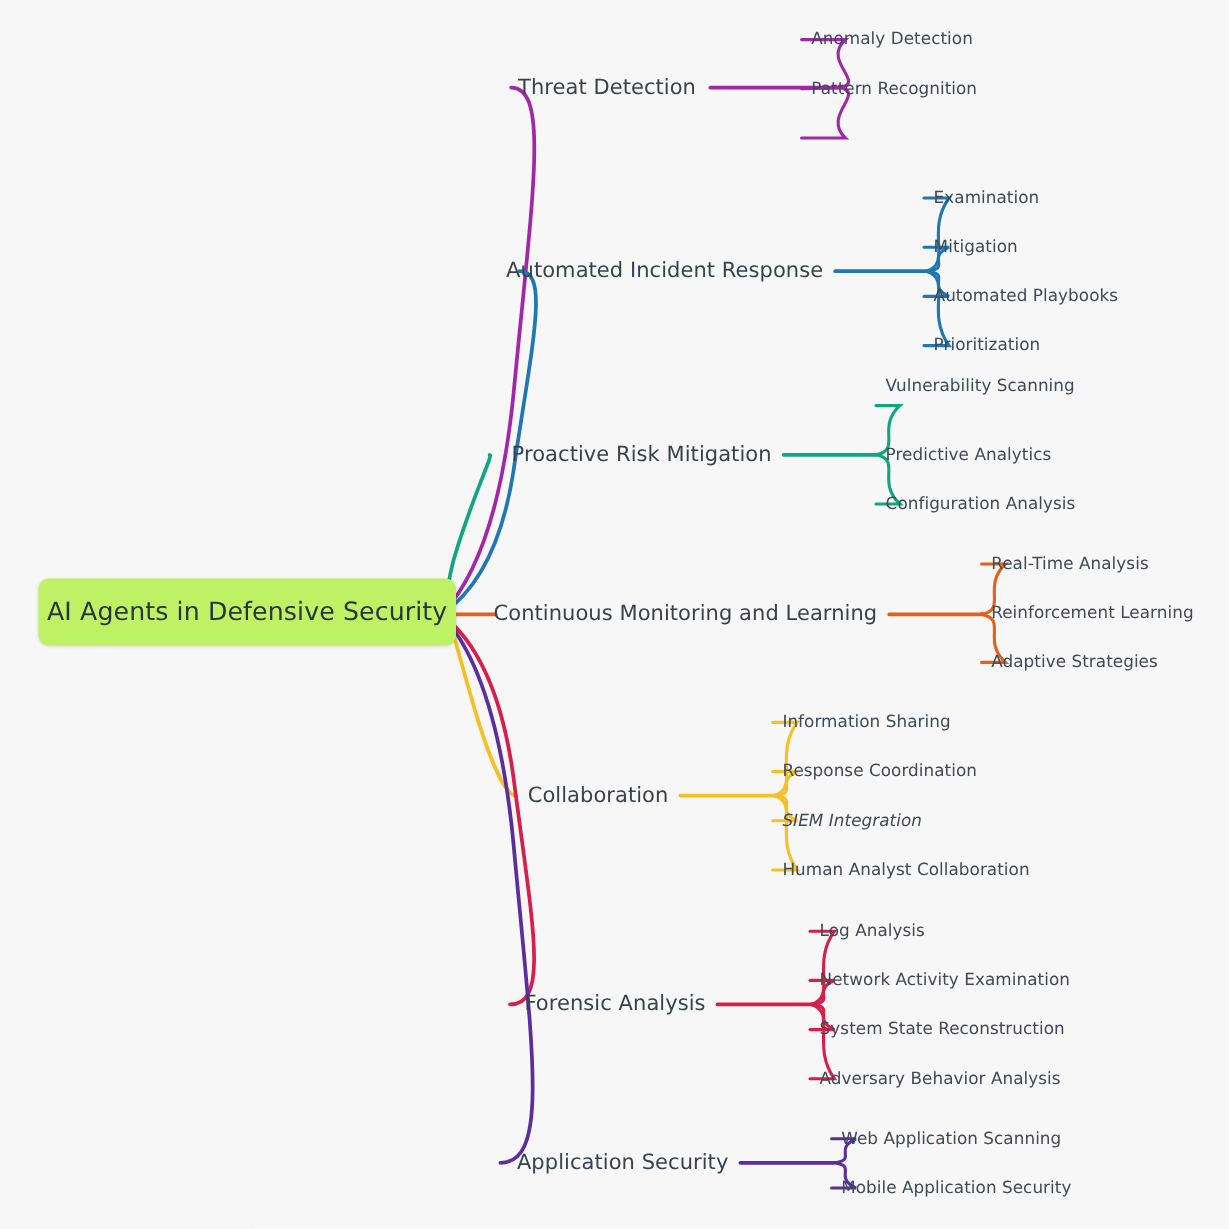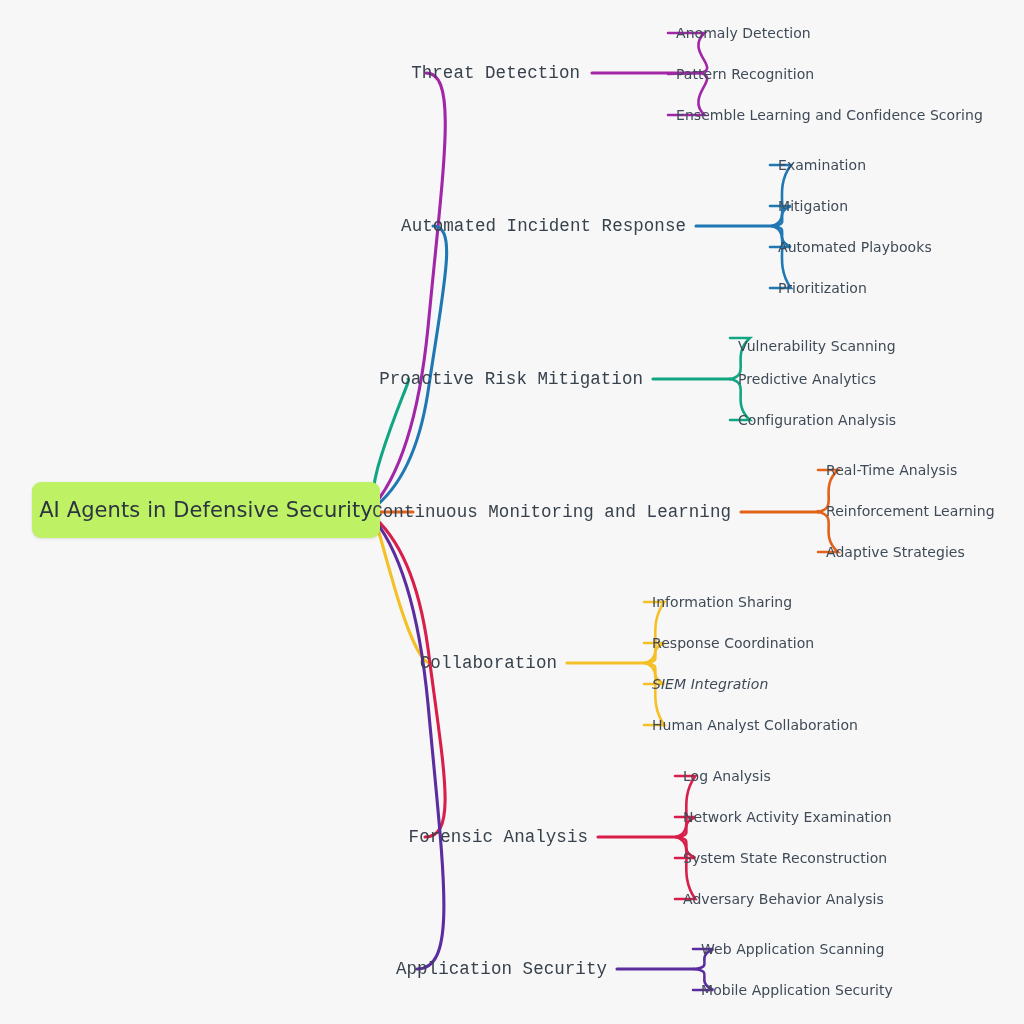--- a/index.html
+++ b/index.html
@@ -44,21 +44,20 @@
     position: absolute;
     font-size: 17.5px;
     color: #37424d;
     white-space: nowrap;
     transform: translateY(-50%);
     letter-spacing: 0.05px;
   }
   .branch-label.right-aligned {
     text-align: left;
     transform: translate(-100%, -50%);
-    font-family: Liberation Mono, monospace;
   }
   .leaf-label {
     position: absolute;
     font-size: 14px;
     color: #3f4a57;
     white-space: nowrap;
     transform: translateY(-50%);
     letter-spacing: 0.05px;
   }
 </style>
@@ -104,28 +103,27 @@
       <path d="M 617 969 L 694 969" fill="none" stroke="#5b2d9e" stroke-width="3.1" stroke-linecap="round"></path>
       <path d="M 694 969 C 716 967, 693.36 958, 713.36 949 L 693 949" fill="none" stroke="#5b2d9e" stroke-width="2.6" stroke-linecap="round"></path>
       <path d="M 694 969 C 716 971.1, 693.36 980.55, 713.36 990 L 693 990" fill="none" stroke="#5b2d9e" stroke-width="2.6" stroke-linecap="round"></path>
     </svg>
   <div class="root-card" style="left: 32px; top: 482px; width: 348px; height: 56px; background: #bef264;">
     <span class="root-label" style="color: rgb(43, 52, 64);">AI Agents in Defensive Security</span>
   </div>
 <div class="branch-label right-aligned" style="left: 580px; top: 73px;">Threat Detection</div>
     <div class="leaf-label" style="left: 676px; top: 33px;">Anomaly Detection</div>
     <div class="leaf-label" style="left: 676px; top: 74px;">Pattern Recognition</div>
-    <div class="leaf-label" style="left: 676px; top: 115px;">Ensemble Learning and Confidence Scoring</div>
     <div class="branch-label right-aligned" style="left: 686px; top: 226px;">Automated Incident Response</div>
     <div class="leaf-label" style="left: 778px; top: 165px;">Examination</div>
     <div class="leaf-label" style="left: 778px; top: 206px;">Mitigation</div>
     <div class="leaf-label" style="left: 778px; top: 247px;">Automated Playbooks</div>
     <div class="leaf-label" style="left: 778px; top: 288px;">Prioritization</div>
     <div class="branch-label right-aligned" style="left: 643px; top: 379px;">Proactive Risk Mitigation</div>
-    <div class="leaf-label" style="left: 738px; top: 346px;">Vulnerability Scanning</div>
+    <div class="leaf-label" style="left: 738px; top: 322px;">Vulnerability Scanning</div>
     <div class="leaf-label" style="left: 738px; top: 379px;">Predictive Analytics</div>
     <div class="leaf-label" style="left: 738px; top: 420px;">Configuration Analysis</div>
     <div class="branch-label right-aligned" style="left: 731px; top: 512px;">Continuous Monitoring and Learning</div>
     <div class="leaf-label" style="left: 826px; top: 470px;">Real-Time Analysis</div>
     <div class="leaf-label" style="left: 826px; top: 511px;">Reinforcement Learning</div>
     <div class="leaf-label" style="left: 826px; top: 552px;">Adaptive Strategies</div>
     <div class="branch-label right-aligned" style="left: 557px; top: 663px;">Collaboration</div>
     <div class="leaf-label" style="left: 652px; top: 602px;">Information Sharing</div>
     <div class="leaf-label" style="left: 652px; top: 643px;">Response Coordination</div>
     <div class="leaf-label" style="left: 652px; top: 684px; font-style: italic;">SIEM Integration</div>

